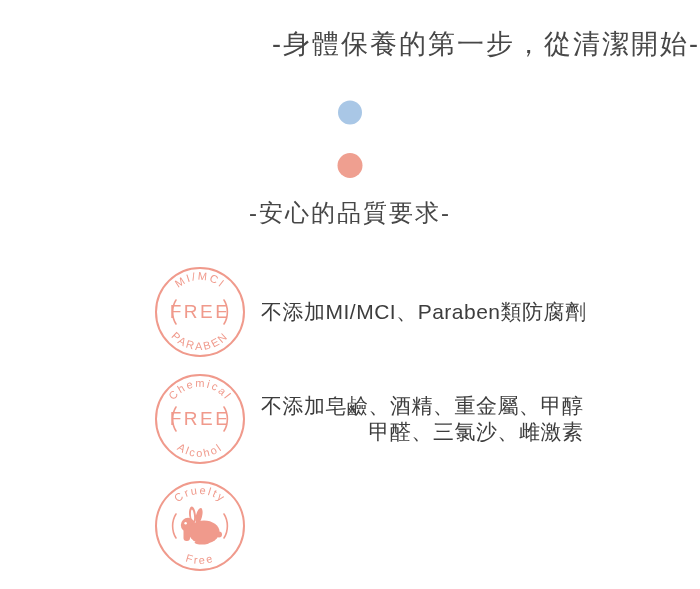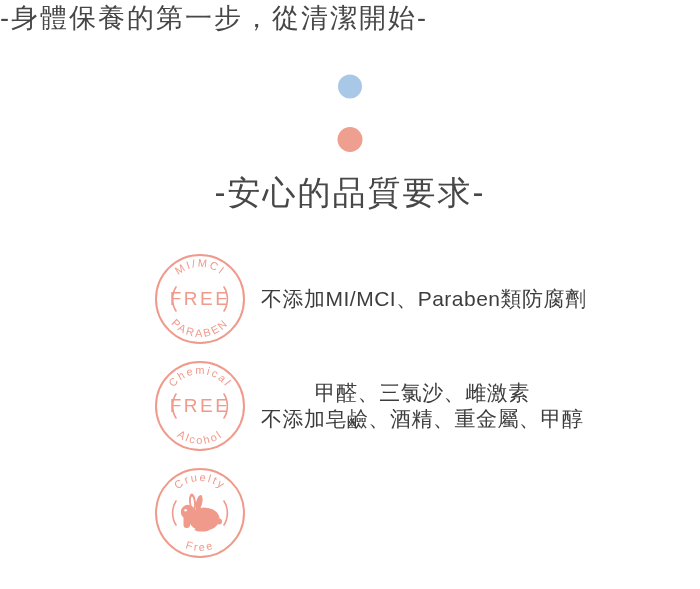--- a/index.html
+++ b/index.html
@@ -5,44 +5,44 @@
   html, body { margin: 0; padding: 0; }
   body {
     width: 700px; height: 589px;
     background: #ffffff;
     font-family: "Liberation Sans", sans-serif;
     overflow: hidden;
   }
   .page { width: 700px; height: 589px; position: relative; }
 
   .heading1 {
-    margin: 0; 
-    text-align: left;
+    margin: 0; padding-top: 26px;
+    text-align: right;
     font-size: 27px; font-weight: 400;
     letter-spacing: 2px;
     color: #474747;
   }
   .heading2 {
     margin: 0; margin-top: 18px;
     text-align: center;
-    font-size: 33px; font-weight: 400;
+    font-size: 24px; font-weight: 400;
     letter-spacing: 2px;
     color: #474747;
   }
 
   .dots-wrap { text-align: center; margin-top: 38px; height: 79px; }
   .dots-svg { display: inline-block; vertical-align: top; }
 
   .rows { margin-top: 36px; padding-left: 153px; }
   .row { display: flex; align-items: center; margin-bottom: 13px; }
   .stamp { flex: 0 0 auto; display: block; }
   .row-text {
     display: inline-block;
     margin-left: 14px;
-    text-align: center;
+    text-align: right;
     color: #3D3D3D;
   }
   .row-text p {
     margin: 0;
     font-size: 21px;
     line-height: 26px;
     letter-spacing: 0.5px;
     white-space: nowrap;
   }
 
@@ -110,22 +110,22 @@
           <textPath href="#arc-top-1" startOffset="50%">Chemical</textPath>
         </text>
         <text class="arc-text" text-anchor="middle" fill="#F09A8C">
           <textPath href="#arc-bot-1" startOffset="50%">Alcohol</textPath>
         </text>
         <path class="paren" d="M 23 35 C 18.5 42 18.5 52 23 59" stroke="#F09A8C"></path>
         <path class="paren" d="M 71 35 C 75.5 42 75.5 52 71 59" stroke="#F09A8C"></path>
         <text class="center-text" x="47" y="53" fill="#F09A8C">FREE</text>
       </svg>
       <div class="row-text">
+        <p>不添加皂鹼、酒精、重金屬、甲醇</p>
         <p>甲醛、三氯沙、雌激素</p>
-        <p>不添加皂鹼、酒精、重金屬、甲醇</p>
       </div>
     </div>
 
     <div class="row">
       <svg class="stamp" width="94" height="94" viewBox="0 0 94 94">
         <circle class="ring" cx="47" cy="47" r="44" stroke="#F09A8C"></circle>
         <path id="arc-top-2" class="guide" d="M 15 47 A 32 32 0 0 1 79 47"></path>
         <path id="arc-bot-2" class="guide" d="M 9 47 A 38 38 0 0 0 85 47"></path>
         <text class="arc-text" text-anchor="middle" fill="#F09A8C">
           <textPath href="#arc-top-2" startOffset="50%">Cruelty</textPath>

